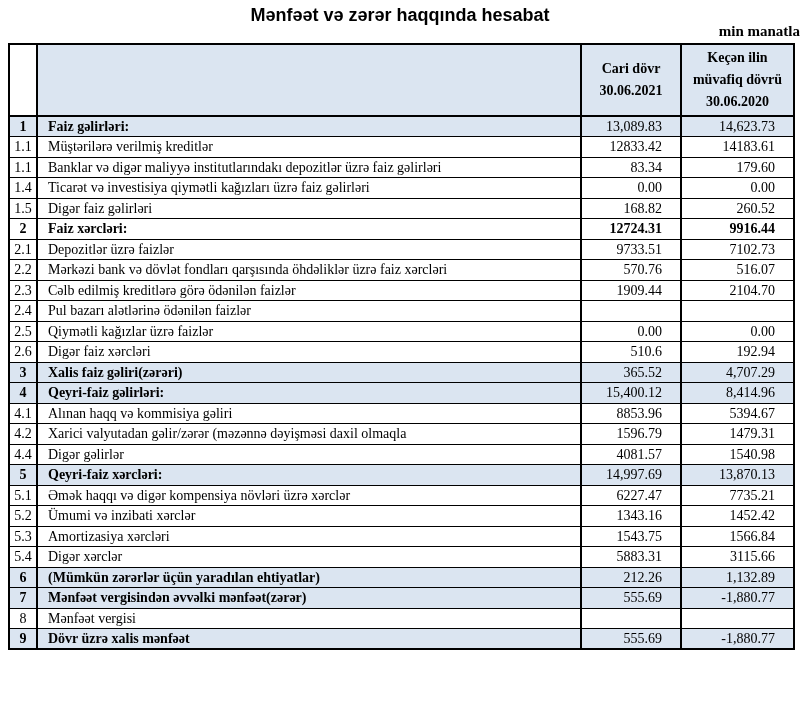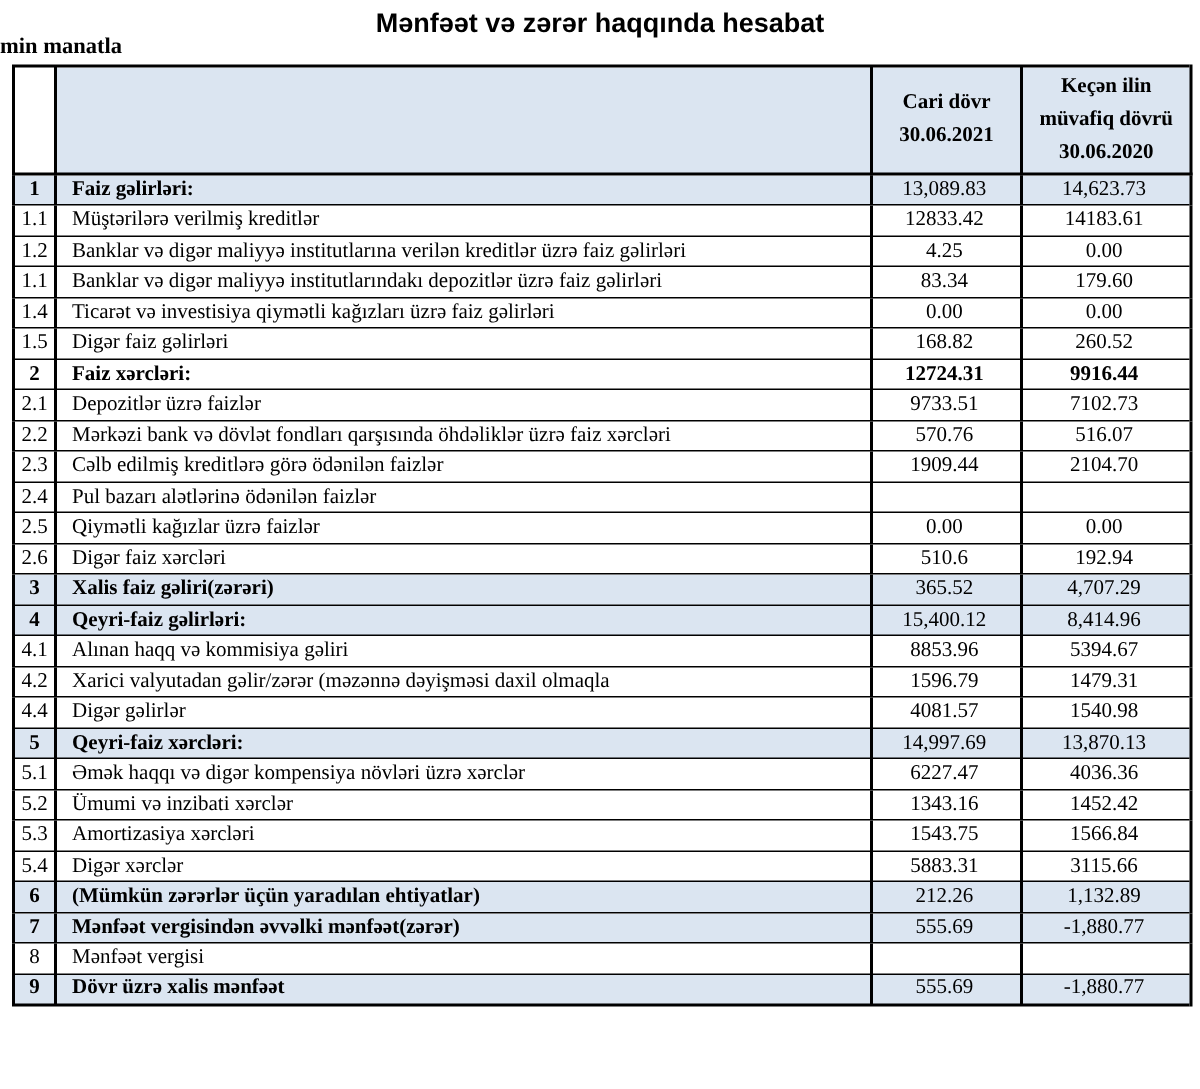--- a/index.html
+++ b/index.html
@@ -13,24 +13,24 @@
   }
   .title {
     text-align: center;
     font-family: "Liberation Sans", "DejaVu Sans", sans-serif;
     font-weight: bold;
     font-size: 18px;
     padding-top: 5px;
     height: 22px;
   }
   .unit-note {
-    text-align: left;
+    text-align: right;
     font-weight: bold;
     font-size: 15px;
-    padding: 1px 15px 2px 0;
+    padding: 1px 0 2px 0;
     height: 21px;
   }
   table.pl {
     border-collapse: collapse;
     table-layout: fixed;
     width: 785px;
     margin-left: 8px;
     border: 2px solid var(--grid);
   }
   col.c-no    { width: 28px; }
@@ -57,21 +57,21 @@
   thead th.no-col { background: #ffffff; }
   tbody td {
     height: 20.5px;
     font-size: 14px;
     padding: 0;
     vertical-align: middle;
     line-height: 1.1;
   }
   td.no    { text-align: center; }
   td.label { text-align: left;  padding-left: 10px; }
-  td.val   { text-align: center; padding-right: 3px; }
+  td.val   { text-align: right; padding-right: 18px; }
   tr.hl td { background: var(--hl); }
   tr.bold-label td.no,
   tr.bold-label td.label { font-weight: bold; }
   tr.bold-values td.val  { font-weight: bold; }
 </style>
 </head>
 <body>
 
 <div class="title">Mənfəət və zərər haqqında hesabat</div>
 <div class="unit-note">min manatla</div>
@@ -105,26 +105,20 @@
         <td class="val">13,089.83</td>
         <td class="val">14,623.73</td>
       </tr>
       <tr>
         <td class="no">1.1</td>
         <td class="label">Müştərilərə verilmiş kreditlər</td>
         <td class="val">12833.42</td>
         <td class="val">14183.61</td>
       </tr>
       <tr>
-        <td class="no">1.2</td>
-        <td class="label">Banklar və digər maliyyə institutlarına verilən kreditlər üzrə faiz gəlirləri</td>
-        <td class="val">4.25</td>
-        <td class="val">0.00</td>
-      </tr>
-      <tr>
         <td class="no">1.1</td>
         <td class="label">Banklar və digər maliyyə institutlarındakı depozitlər üzrə faiz gəlirləri</td>
         <td class="val">83.34</td>
         <td class="val">179.60</td>
       </tr>
       <tr>
         <td class="no">1.4</td>
         <td class="label">Ticarət və investisiya qiymətli kağızları üzrə faiz gəlirləri</td>
         <td class="val">0.00</td>
         <td class="val">0.00</td>
@@ -210,21 +204,21 @@
       <tr class="hl bold-label">
         <td class="no">5</td>
         <td class="label">Qeyri-faiz xərcləri:</td>
         <td class="val">14,997.69</td>
         <td class="val">13,870.13</td>
       </tr>
       <tr>
         <td class="no">5.1</td>
         <td class="label">Əmək haqqı və digər kompensiya növləri üzrə xərclər</td>
         <td class="val">6227.47</td>
-        <td class="val">4036.36</td>
+        <td class="val">7735.21</td>
       </tr>
       <tr>
         <td class="no">5.2</td>
         <td class="label">Ümumi və inzibati xərclər</td>
         <td class="val">1343.16</td>
         <td class="val">1452.42</td>
       </tr>
       <tr>
         <td class="no">5.3</td>
         <td class="label">Amortizasiya xərcləri</td>

